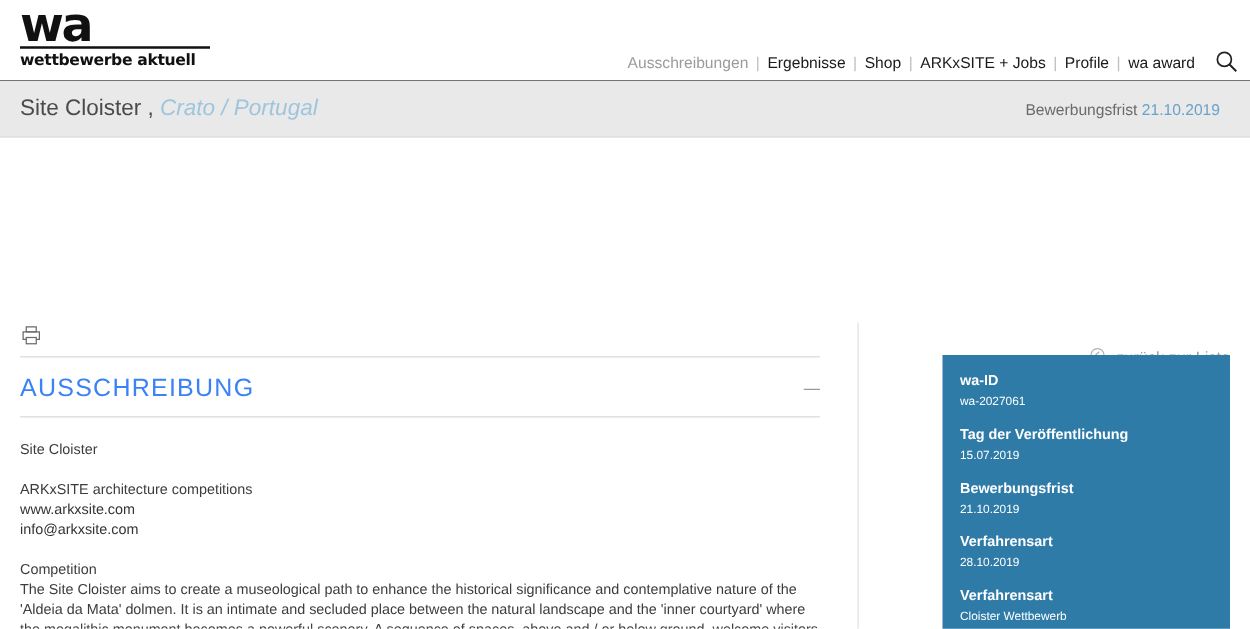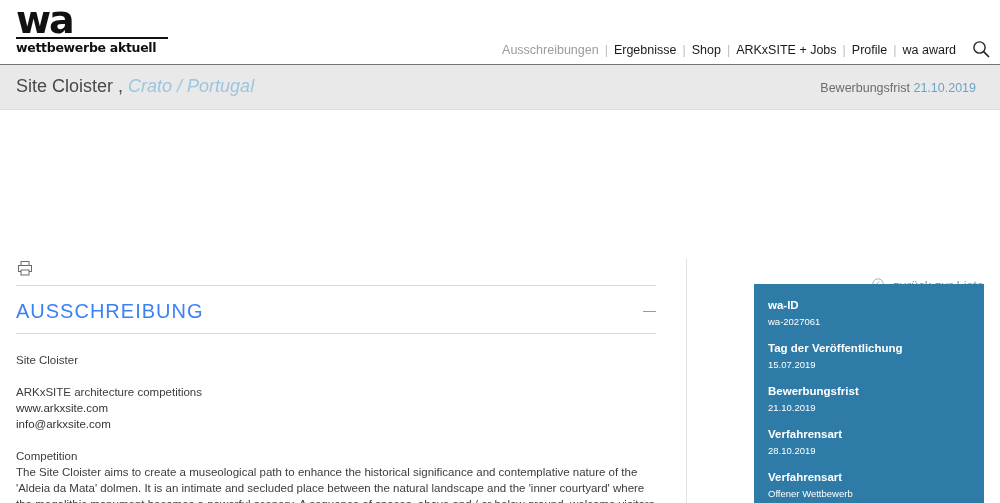--- a/index.html
+++ b/index.html
@@ -298,19 +298,19 @@
       <div class="fact">
         <div class="k">Bewerbungsfrist</div>
         <div class="v">21.10.2019</div>
       </div>
       <div class="fact">
         <div class="k">Verfahrensart</div>
         <div class="v">28.10.2019</div>
       </div>
       <div class="fact">
         <div class="k">Verfahrensart</div>
-        <div class="v">Offener Wettbewerb</div>
+        <div class="v">Cloister Wettbewerb</div>
       </div>
 
     </div>
 
   </div>
 </div>
 
 </body></html>

